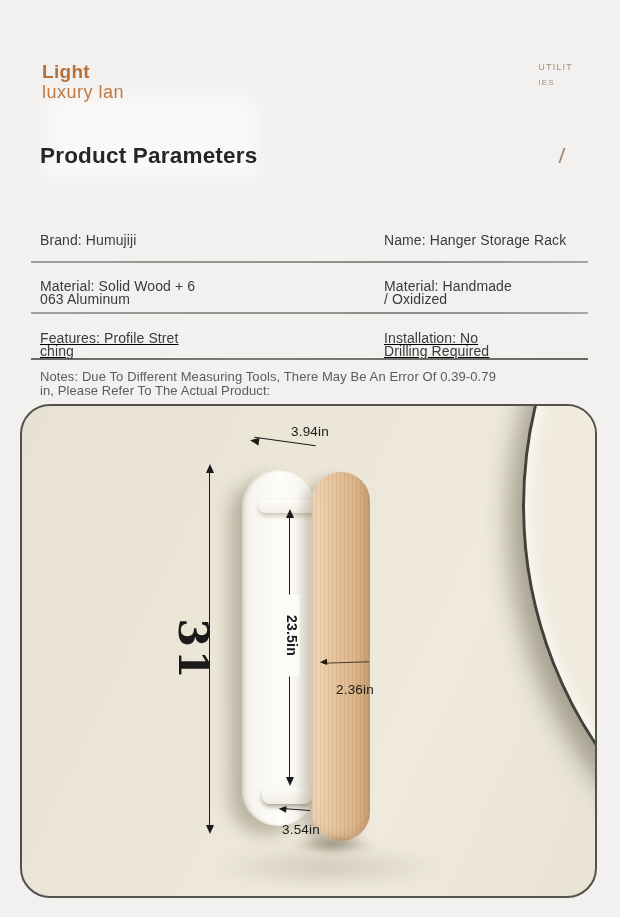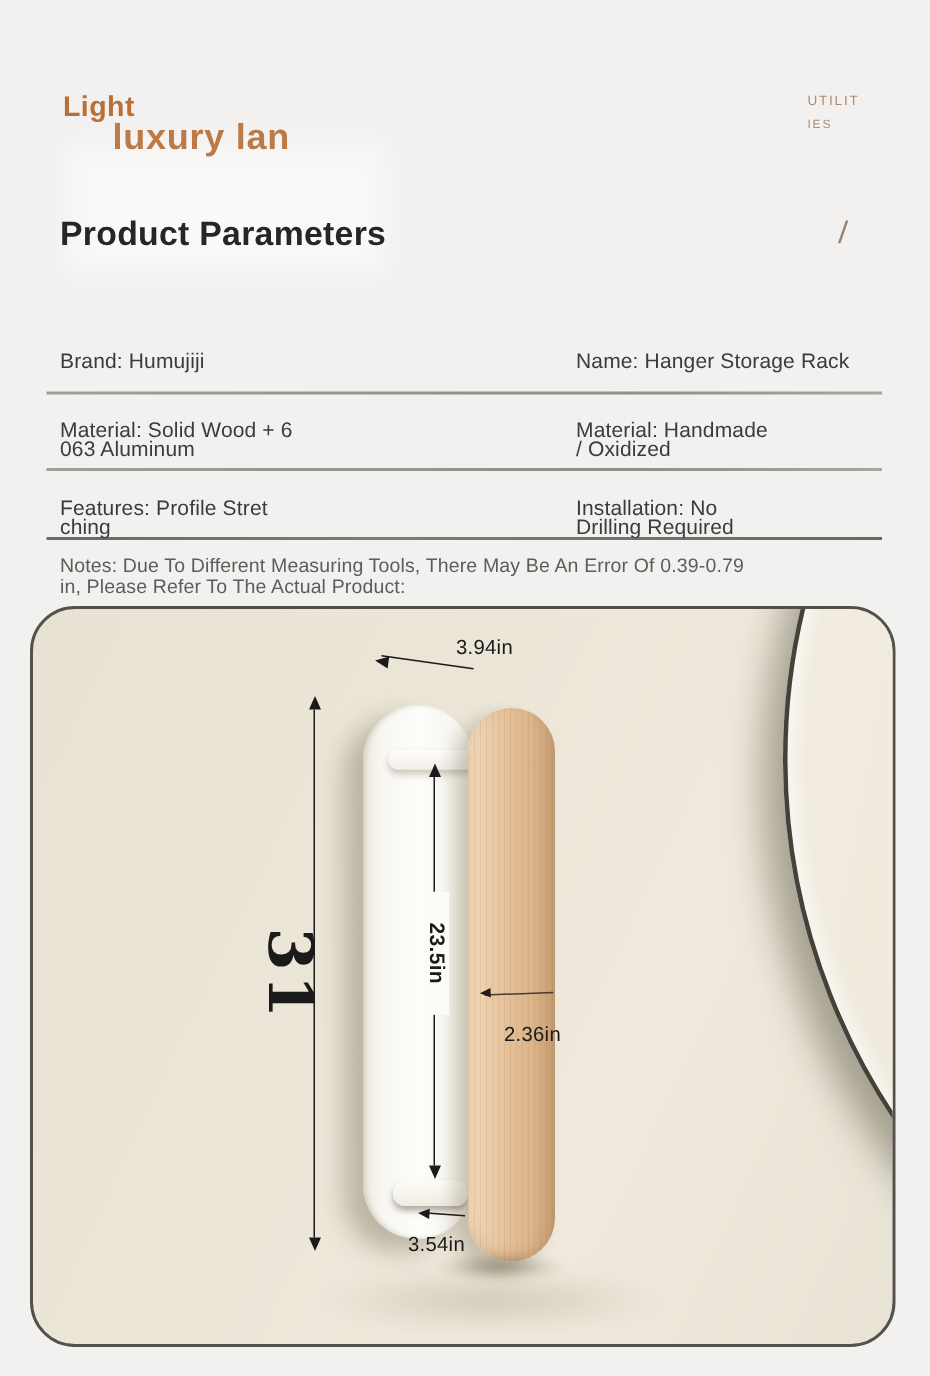--- a/index.html
+++ b/index.html
@@ -17,33 +17,33 @@
   }
   *{margin:0;padding:0;box-sizing:border-box;}
   html,body{background:var(--page-bg);}
   body{font-family:"Liberation Sans", sans-serif;}
   .page{position:relative;width:620px;height:917px;background:var(--page-bg);overflow:hidden;margin:0 auto;}
 
   
   .logo-glow{position:absolute;left:45px;top:96px;width:212px;height:86px;background:rgba(255,255,255,.55);filter:blur(9px);}
   .brand-logo{position:absolute;left:42px;top:62px;color:var(--accent-orange);line-height:20px;}
   .brand-logo .l1{display:block;font-size:19px;font-weight:bold;letter-spacing:.3px;}
-  .brand-logo .l2{display:block;font-size:24px;font-weight:bold;letter-spacing:.5px;filter:blur(.5px);opacity:.92;margin-left:33px;}
+  .brand-logo .l2{display:block;font-size:18px;font-weight:normal;letter-spacing:.5px;filter:blur(.5px);opacity:.92;}
   .corner-label{position:absolute;right:47px;top:62px;text-align:left;color:var(--corner-brown);font-size:9px;letter-spacing:1.2px;line-height:11px;}
   .corner-label .c1::first-letter{font-size:12px;}
   .corner-label .c2{display:block;margin-top:4px;font-size:8px;padding-right:2px;}
 
   .page-title{position:absolute;left:40px;top:143px;font-size:22.5px;font-weight:bold;color:#262626;letter-spacing:.2px;}
   .deco-slash{position:absolute;left:559px;top:144px;font-size:21px;color:#97836d;transform:rotate(4deg);}
 
   
   .cell-left{position:absolute;left:40px;width:290px;}
   .cell-right{position:absolute;left:340px;width:250px;margin-left:44px;}
   .spec-line{display:block;font-size:14px;line-height:13px;color:var(--text-dark);letter-spacing:.1px;}
-  .row1{top:234px;} .row2{top:280px;} .row3{top:332px;}
+  .row1{top:234px;} .row2{top:280px;} .row3{top:332px;text-decoration:underline;}
   .divider{position:absolute;left:31px;width:557px;height:2px;background:linear-gradient(to right, rgba(90,90,86,.55), rgba(120,120,114,.75) 30%, rgba(100,100,95,.7) 70%, rgba(90,90,86,.5));}
   .d1{top:261px;} .d2{top:312px;} .d3{top:358px;height:2.4px;background:linear-gradient(to right, rgba(60,60,55,.75), rgba(95,95,88,.8) 40%, rgba(70,70,64,.8));}
   .notes{position:absolute;left:40px;top:370px;width:540px;}
   .note-line{display:block;font-size:13px;line-height:13.5px;color:var(--note-gray);letter-spacing:.1px;}
 
   
   .figure-panel{position:absolute;left:20px;top:404px;width:577px;height:494px;border:2px solid var(--panel-border);border-radius:30px;overflow:hidden;background:linear-gradient(115deg,#e7e2d4 0%,#ebe6d8 40%,#efeadd 68%,#e8e3d5 100%);}
   .mirror{position:absolute;left:500px;top:-330px;width:860px;height:860px;border-radius:50%;border:3px solid #43423a;background:linear-gradient(100deg,#f2ede0 0%,#ece7d9 45%,#e6e1d2 100%);box-shadow:-18px 14px 24px -4px rgba(95,90,72,.5), inset 6px 0 10px rgba(255,255,255,.55);}
   .floor-shadow{position:absolute;left:190px;top:440px;width:230px;height:42px;background:radial-gradient(ellipse at center, rgba(130,118,92,.28), rgba(130,118,92,0) 70%);filter:blur(6px);}
   .mount-plate{position:absolute;left:220px;top:64px;width:73px;height:356px;border-radius:37px;background:linear-gradient(to right,#eceadf 0%,#f7f6f1 16%,#fdfdfa 50%,#f5f3eb 100%);box-shadow:-13px 9px 16px rgba(108,99,76,.38), inset 2px 0 3px rgba(190,185,168,.5);}
@@ -70,23 +70,23 @@
   .at-rail-bot{left:264px;top:371px;z-index:5;}
   .dim-h-line{position:absolute;height:0;border-top:1.4px solid var(--ink);}
   .arrow-topwidth{left:232px;top:35px;width:62px;transform:rotate(8deg);}
   .at-topwidth{left:228px;top:31px;transform:rotate(8deg);}
   .arrow-depth{left:301px;top:256px;width:46px;transform:rotate(-2deg);z-index:6;border-top-color:#4a3c2c;}
   .at-depth{left:297px;top:252px;transform:rotate(-2deg) scale(.8);z-index:6;border-right-color:#241c10;}
   .arrow-bottom{left:260px;top:403px;width:28px;transform:rotate(4deg);z-index:6;}
   .at-bottom{left:256px;top:399px;transform:rotate(4deg) scale(.85);z-index:6;}
 
   .dim-label{position:absolute;color:var(--ink);font-size:13.5px;letter-spacing:.2px;z-index:7;}
-  .lbl-topwidth{left:282px;top:18px;}
+  .lbl-topwidth{left:269px;top:18px;}
   .lbl-depth{left:314px;top:276px;}
-  .lbl-bottom{left:250px;top:416px;}
+  .lbl-bottom{left:260px;top:416px;}
   .lbl-total{left:121px;top:218px;width:100px;height:52px;text-align:center;transform:rotate(90deg);font-family:"DejaVu Serif", serif;font-size:41px;font-weight:bold;line-height:52px;letter-spacing:3px;}
   .lbl-rail{left:228px;top:221px;width:82px;text-align:center;transform:rotate(90deg);font-size:14px;font-weight:600;background:var(--plate-white);line-height:17px;z-index:6;}
 </style>
 </head>
 <body>
 
 <div class="page">
 
   <div class="logo-glow"></div>
 

